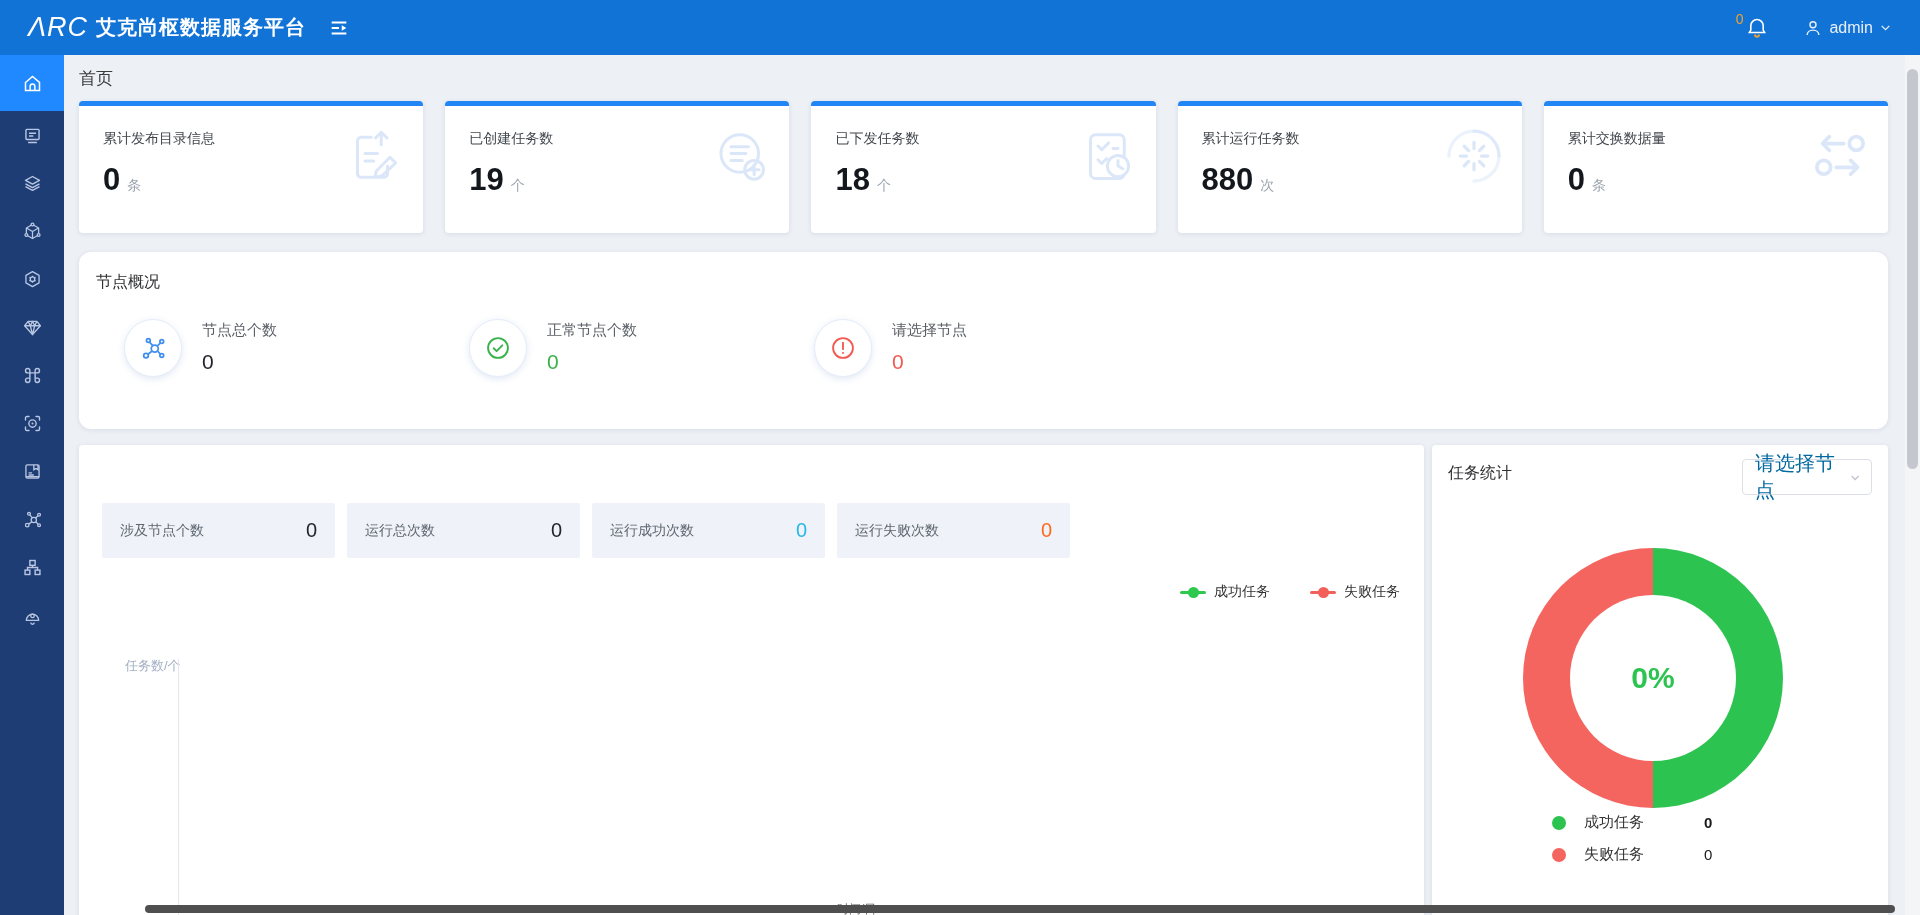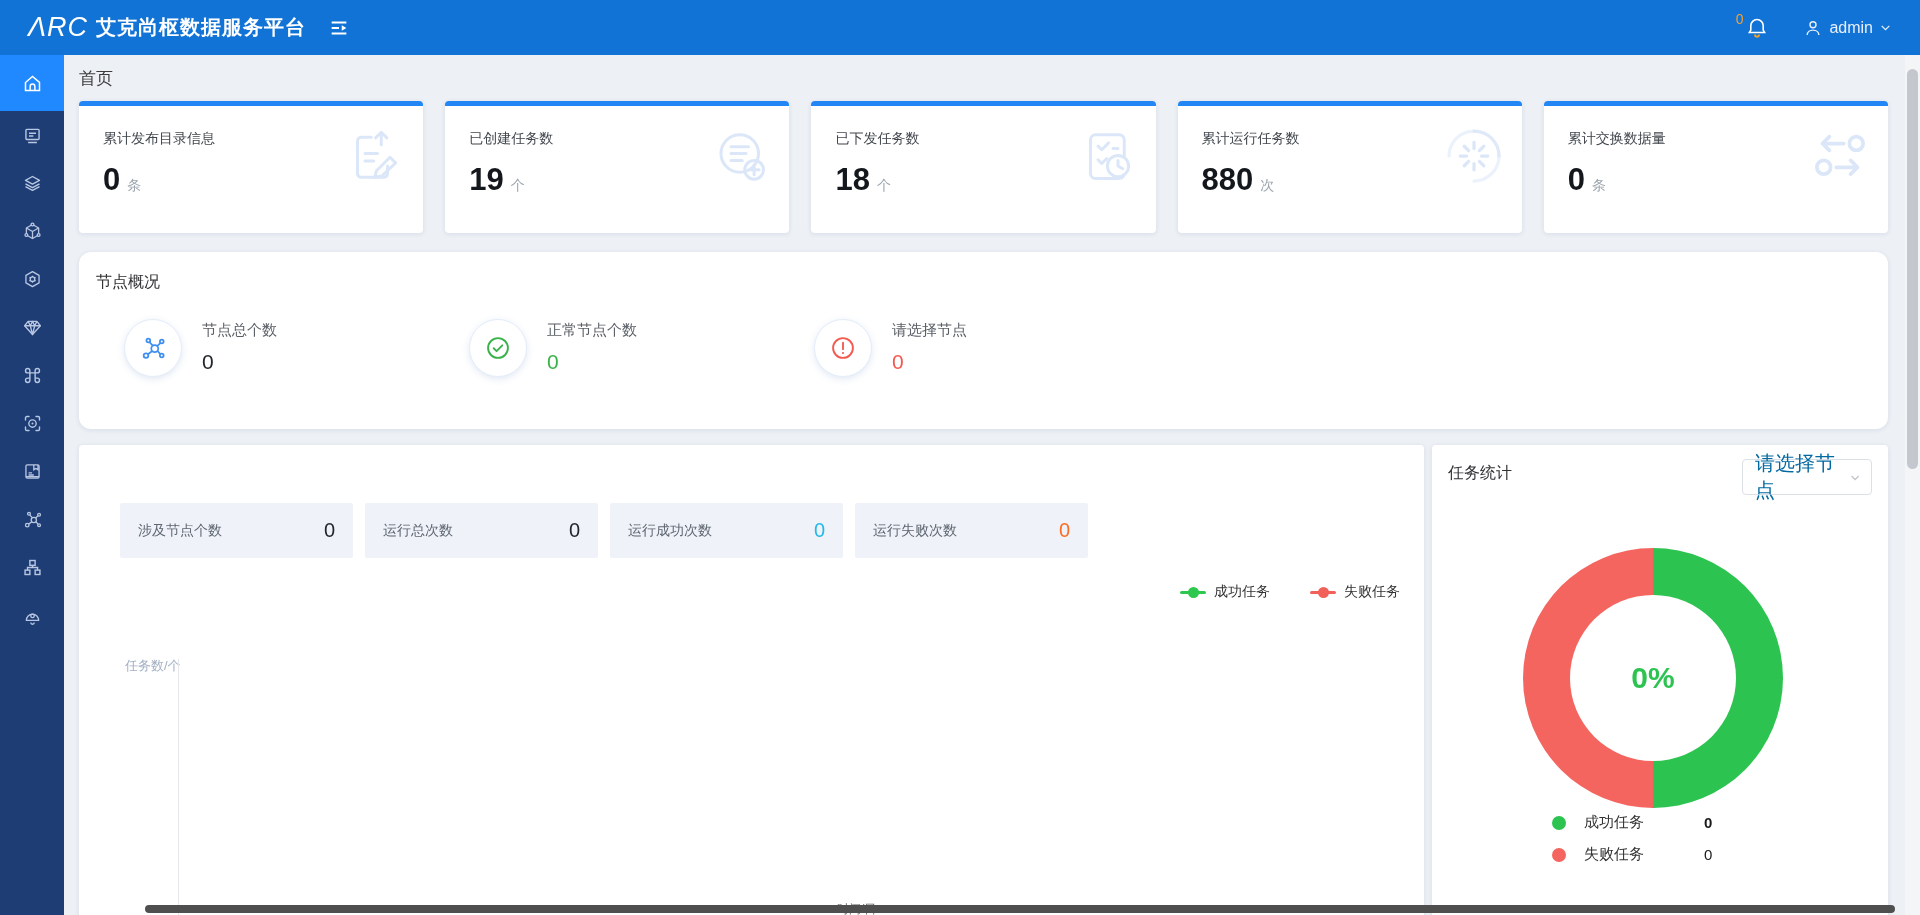--- a/index.html
+++ b/index.html
@@ -46,21 +46,21 @@
   .node-item { width:345px; display:flex; align-items:flex-start; gap:20px; }
   .node-ico-circle { width:58px; height:58px; border-radius:50%; background:#fff; border:1px solid #e4edfa;
                      box-shadow:0 2px 7px rgba(70,110,180,.16); display:flex; align-items:center; justify-content:center; }
   .node-texts { padding-top:2px; }
   .node-label { font-size:15px; color:#5a5f66; }
   .node-value { font-size:21px; margin-top:10px; font-weight:500; }
 
   .bottom-row { margin-top:16px; display:flex; gap:8px; align-items:stretch; }
   .monthly-panel { flex:1; background:#fff; border-radius:4px; box-shadow:0 1px 5px rgba(30,60,110,.10);
                    position:relative; height:560px; padding:24px 0 0 17px; overflow:hidden; }
-  .stat-boxes { display:flex; gap:12px; margin-top:34px; margin-left:24px; }
+  .stat-boxes { display:flex; gap:12px; margin-top:34px; margin-left:6px; }
   .mini-box { width:233px; height:55px; background:#eff2f8; border-radius:2px; display:flex;
               align-items:center; justify-content:space-between; padding:0 18px; }
   .mini-label { font-size:14px; color:#5e6670; }
   .mini-value { font-size:20px; font-weight:500; }
   .chart-legend { position:absolute; right:24px; top:138px; display:flex; gap:40px; }
   .legend-item { display:flex; align-items:center; gap:8px; font-size:14px; color:#333; cursor:pointer; }
   .legend-mark { position:relative; width:26px; height:3px; border-radius:2px; }
   .legend-mark::after { content:""; position:absolute; left:8px; top:-4px; width:11px; height:11px; border-radius:50%;
                         background:inherit; }
   .y-axis-name { position:absolute; left:46px; top:188px; font-size:13px; color:#a3b0c4;margin-top:24px; }

